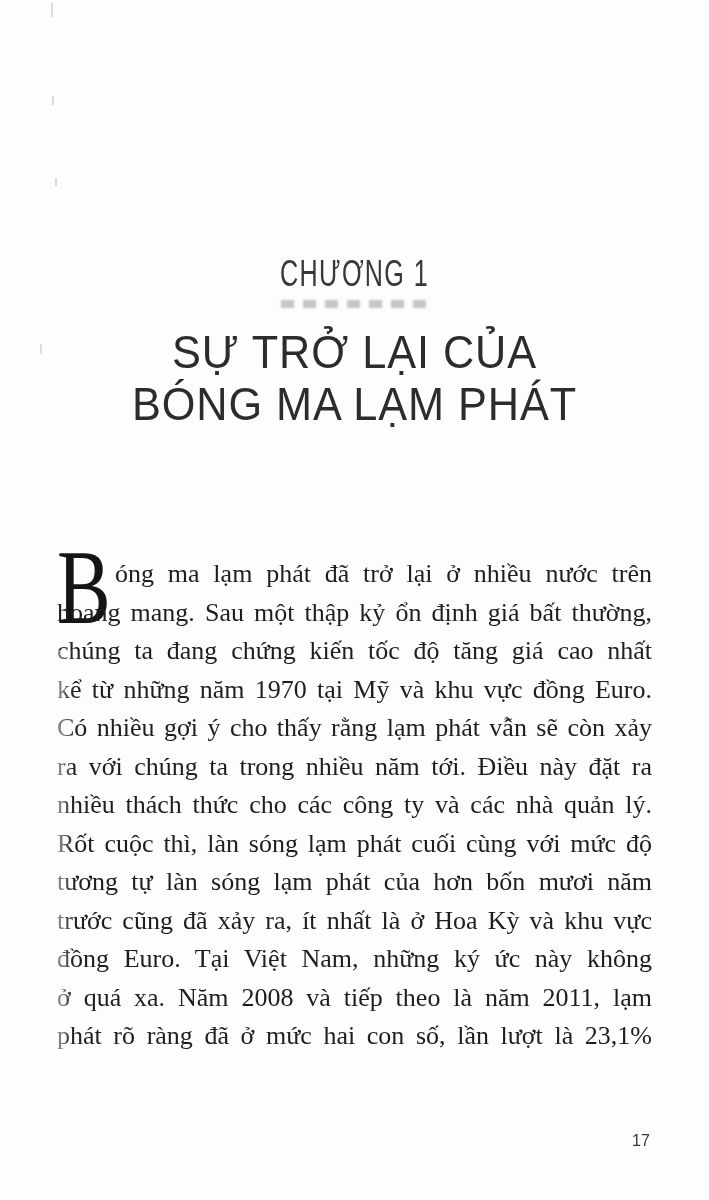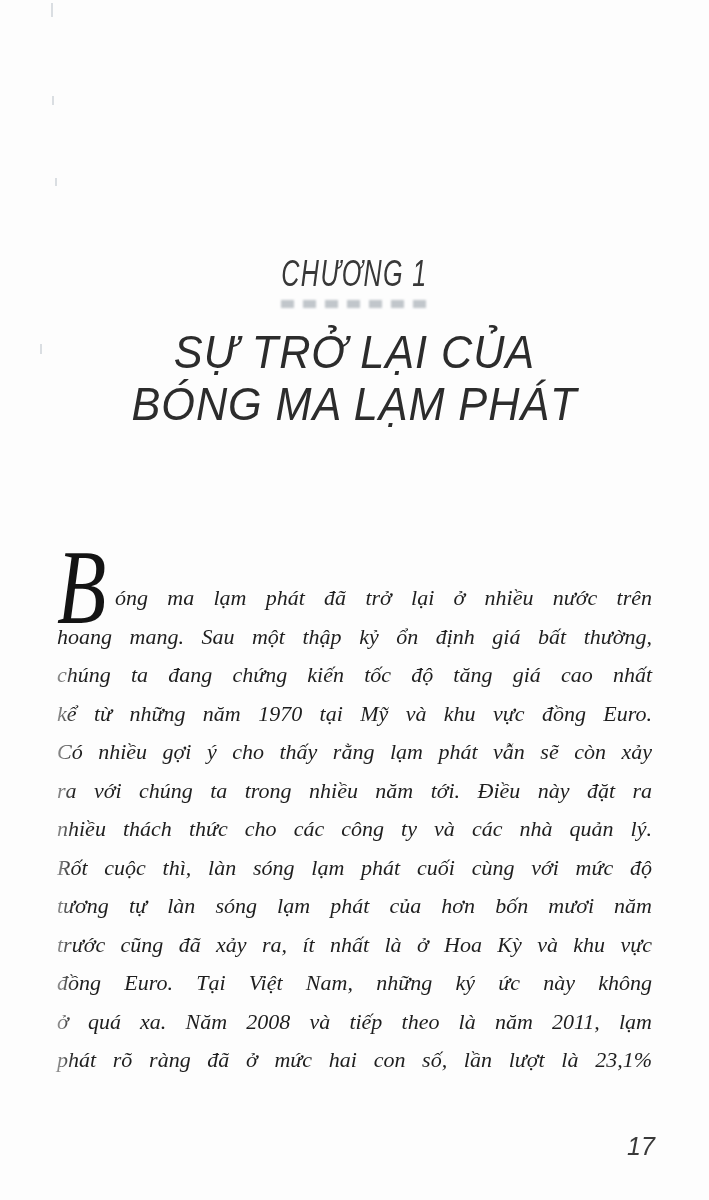--- a/index.html
+++ b/index.html
@@ -7,21 +7,20 @@
     padding: 0;
     background: #ffffff;
   }
   .page {
     position: relative;
     width: 709px;
     height: 1200px;
     background: #fdfdfd;
     overflow: hidden;
     font-family: "Liberation Serif", serif;
-    font-style: italic;
   }
 
   
   .chapter-label {
     position: absolute;
     top: 254px;
     left: 0;
     width: 709px;
     text-align: center;
     font-family: "Liberation Sans", sans-serif;
@@ -63,23 +62,22 @@
     color: #2c2c2c;
     transform: scaleX(0.94);
   }
 
   
   .body-block {
     position: absolute;
     top: 555px;
     left: 57px;
     width: 595px;
-    font-size: 22px;
+    font-size: 26px;
     color: #1e1e1e;
-    margin-top: 24px;
   }
   .body-line {
     height: 38.5px;
     line-height: 38.5px;
     text-align: justify;
     text-align-last: justify;
     white-space: nowrap;
     overflow: visible;
   }
   .body-line.indent {
@@ -118,21 +116,21 @@
   .speck.s4 { top: 344px; left: 40px; width: 2px; height: 10px; }
 
   
   .page-number {
     position: absolute;
     top: 1132px;
     left: 626px;
     width: 30px;
     text-align: center;
     font-family: "Liberation Sans", sans-serif;
-    font-size: 25px;
+    font-size: 16px;
     color: #3a3a3a;
   }
 </style>
 </head>
 <body>
 
 <div class="page">
 
   <div class="chapter-label">CHƯƠNG 1</div>
 

